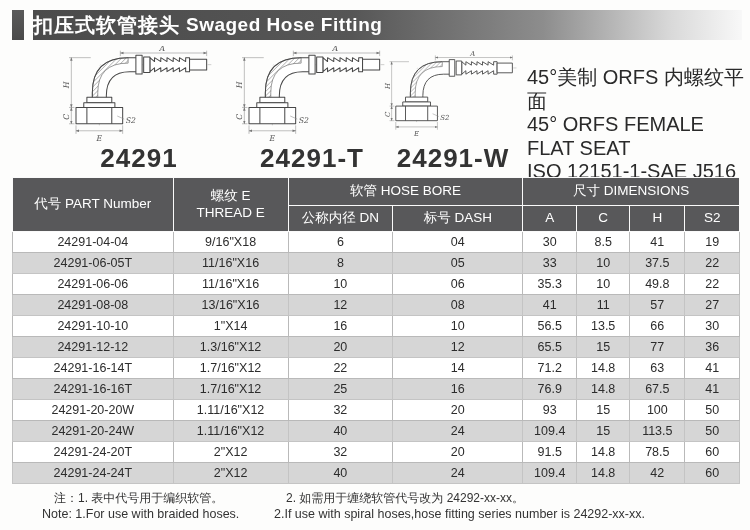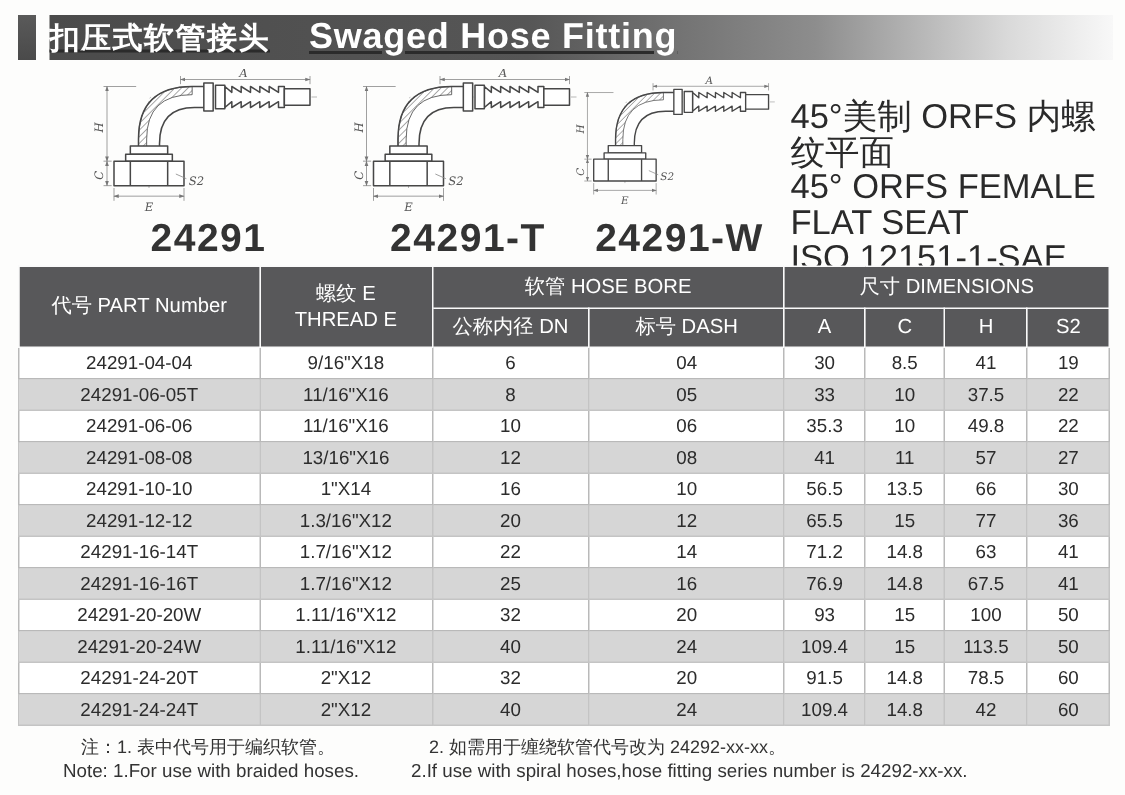--- a/index.html
+++ b/index.html
@@ -14,38 +14,38 @@
   }
 
   
   .title-accent {
     position:absolute; left:12px; top:10px; width:12px; height:30px;
     background:linear-gradient(180deg,#5a5a5a,#4a4a4a);
   }
   .title-bar {
     position:absolute; left:33px; top:10px; right:8px; height:30px;
     background:linear-gradient(90deg,#4b4b4b 0%,#565656 45%,#8d8d8d 72%,#d9d9d9 90%,#f8f8f8 100%);
-    display:flex; align-items:center; padding-left:0;text-decoration:underline;
+    display:flex; align-items:center; padding-left:0;
   }
   .title-zh { color:#ffffff; font-size:20px; font-weight:bold; letter-spacing:1px; }
-  .title-en { color:#ffffff; font-size:24px; font-weight:bold; margin-left:26px; letter-spacing:0.5px; }
+  .title-en { color:#ffffff; font-size:19px; font-weight:bold; margin-left:6px; letter-spacing:0.5px; }
 
   
   .fig { position:absolute; top:46px; }
   .fig svg { display:block; }
   .fig-label-row { position:absolute; top:143px; left:0; width:530px; }
   .fig-label {
     position:absolute; top:0; font-size:26px; font-weight:bold; color:#333333;
     text-align:center; letter-spacing:1px;
   }
 
   
   .spec {
     position:absolute; left:527px; top:66px; width:218px;
-    font-size:23px; line-height:23.5px; color:#2a2a2a;
+    font-size:20px; line-height:23.5px; color:#2a2a2a;
   }
 
   
   table.spec-table {
     position:absolute; left:12px; top:177px; width:728px;
     border-collapse:collapse; table-layout:fixed;
     font-size:12.5px;
   }
   .spec-table th {
     background:var(--header-bg,#58585a); color:#ffffff; font-weight:normal;

